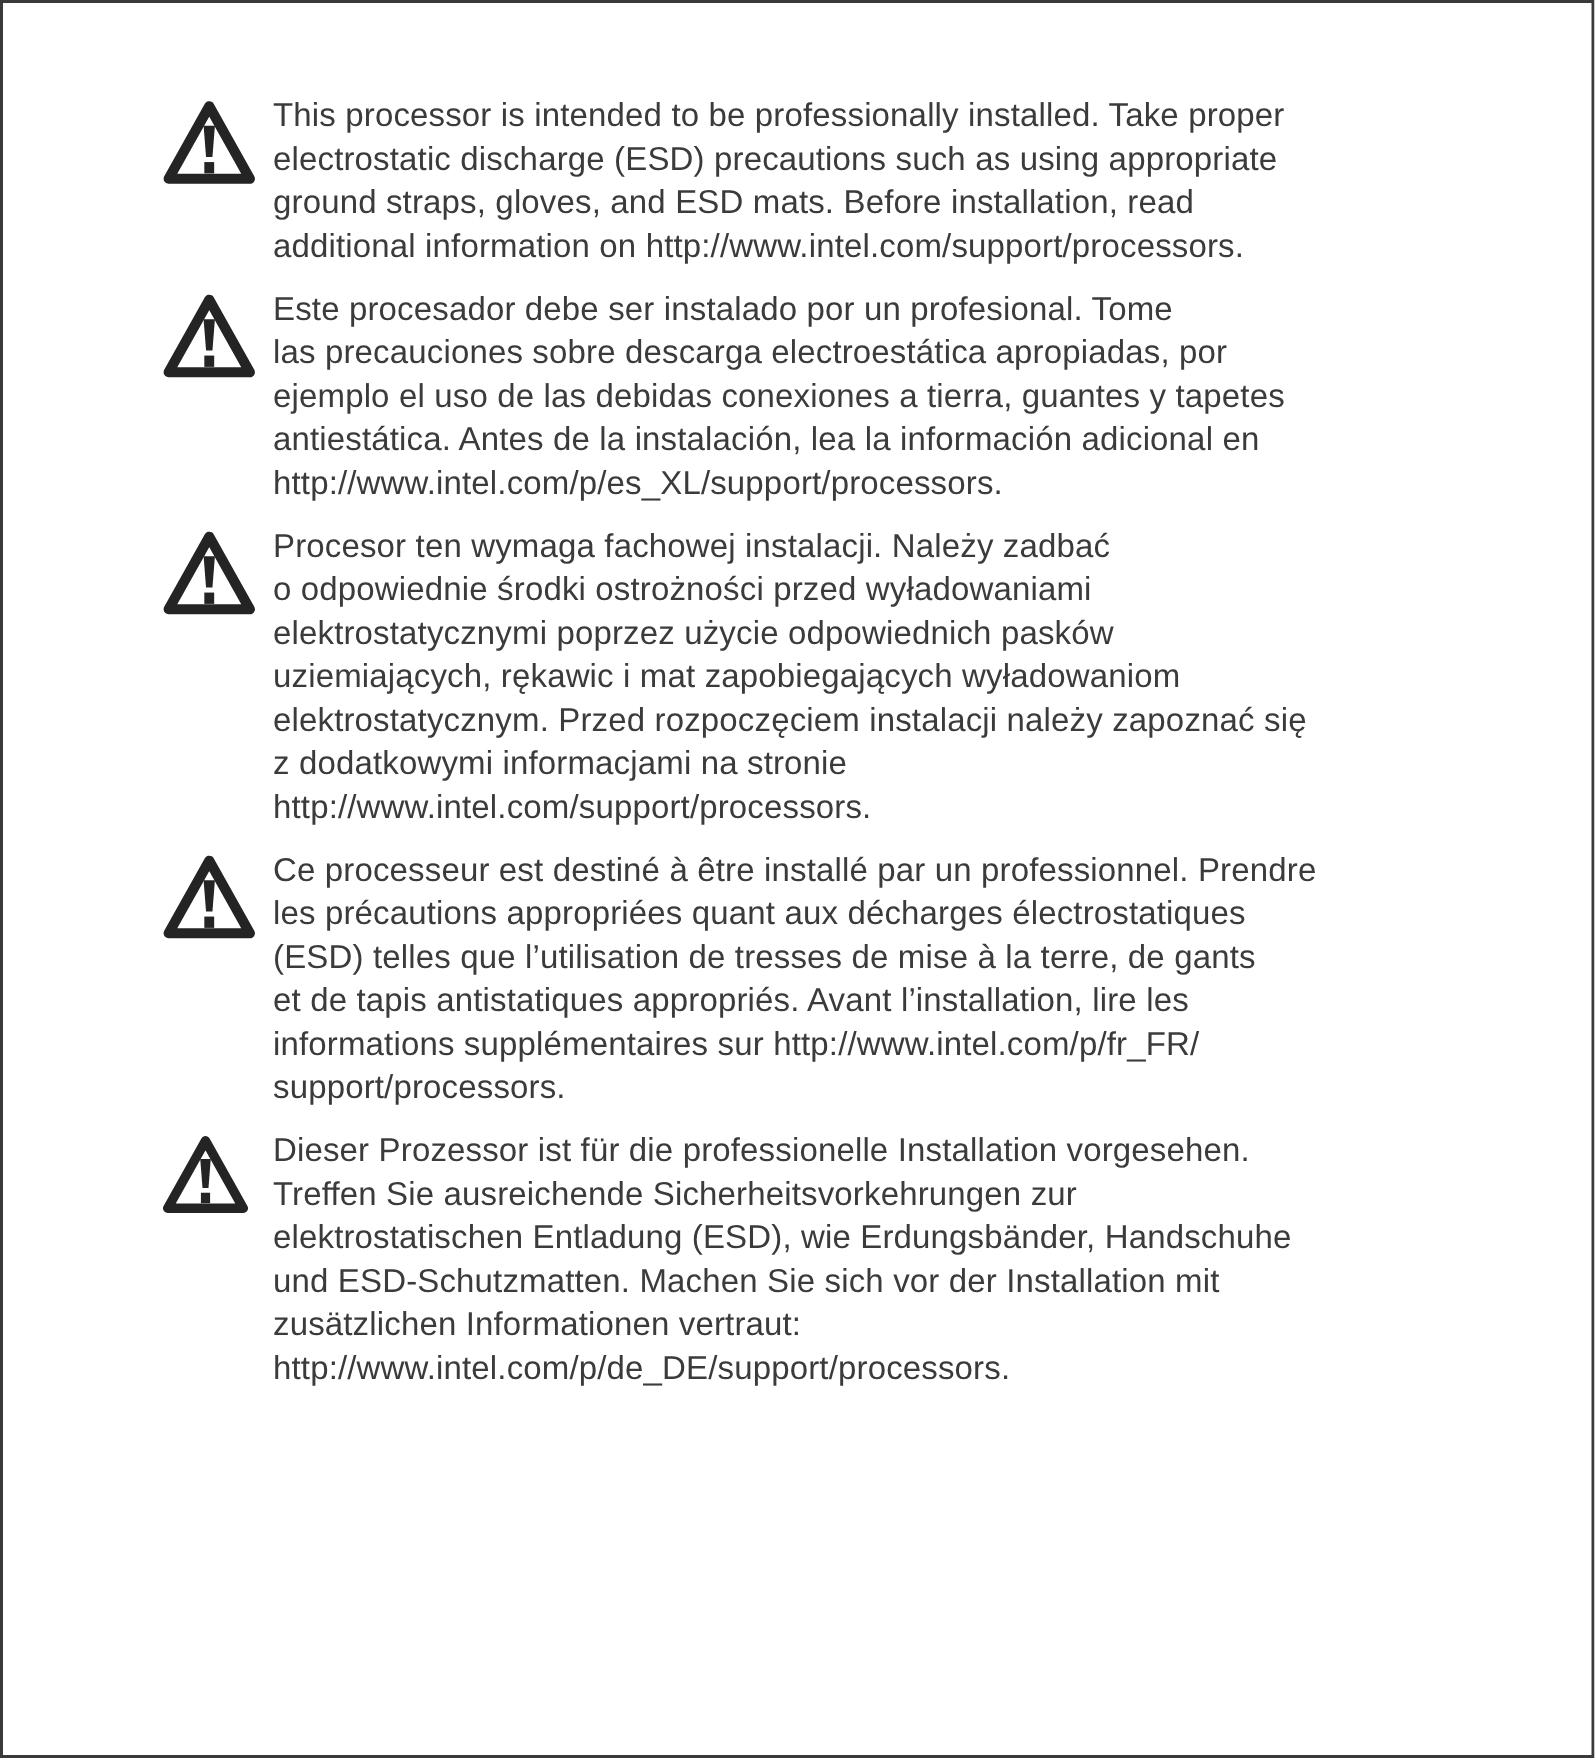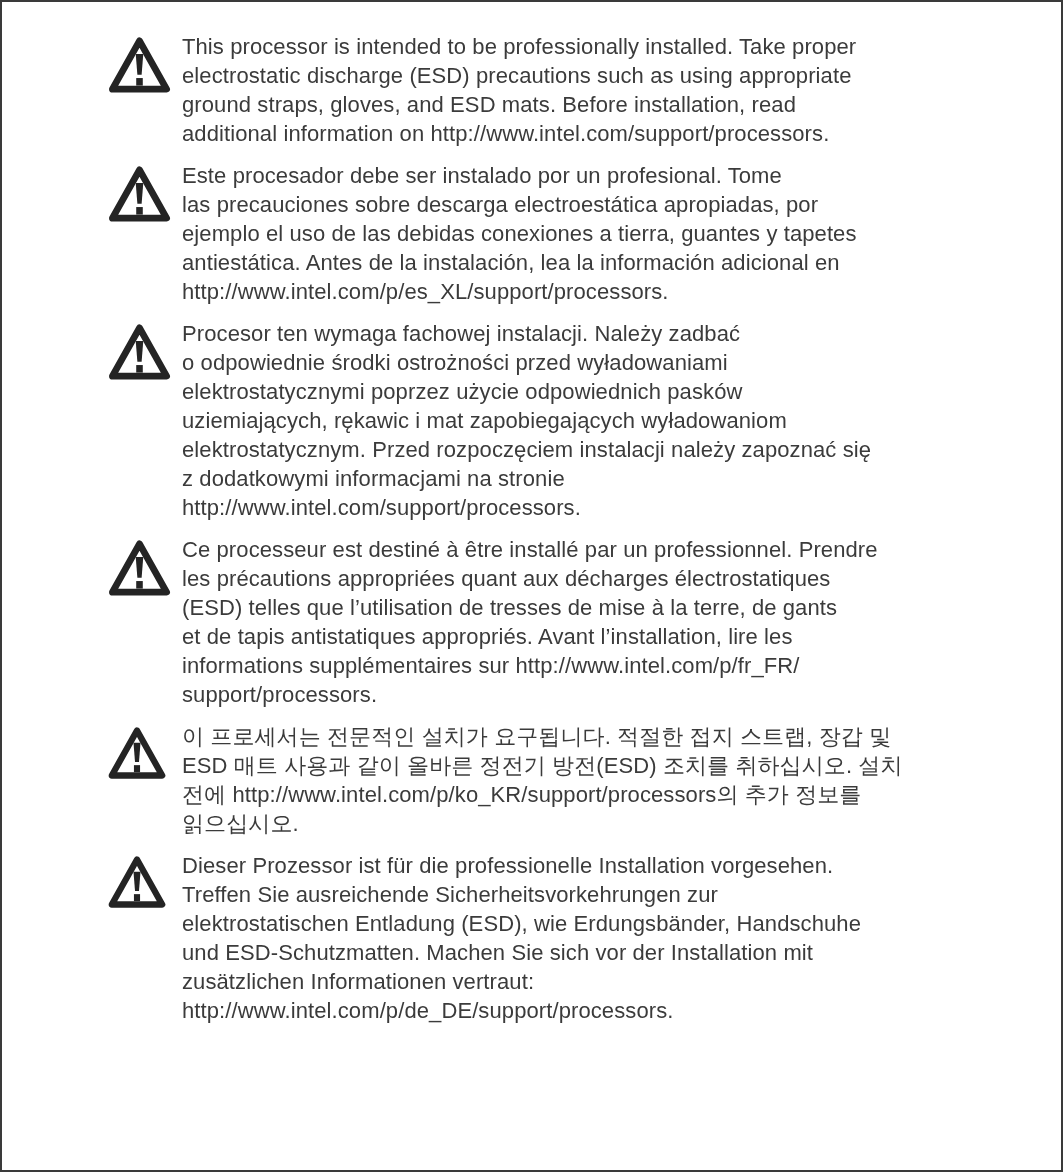--- a/index.html
+++ b/index.html
@@ -7,21 +7,21 @@
   .page {
     width: 1063px;
     height: 1172px;
     background: #ffffff;
     border: 2px solid #3a3a3a;
     position: relative;
     overflow: hidden;
     font-family: "Liberation Sans", "DejaVu Sans", sans-serif;
   }
   .content {
-    padding: 30px 48px 0 106px;
+    padding: 60px 48px 0 106px;
     display: flex;
     flex-direction: column;
   }
   .warning-row {
     display: flex;
     align-items: flex-start;
     margin-bottom: 13px;
   }
   .icon-wrap {
     flex: 0 0 auto;
@@ -102,33 +102,20 @@
         </svg>
       </span>
       <p class="warning-text">Ce processeur est destiné à être installé par un professionnel. Prendre
 les précautions appropriées quant aux décharges électrostatiques
 (ESD) telles que l’utilisation de tresses de mise à la terre, de gants
 et de tapis antistatiques appropriés. Avant l’installation, lire les
 informations supplémentaires sur http://www.intel.com/p/fr_FR/
 support/processors.</p>
     </div>
 
-    <div class="warning-row">
-      <span class="icon-wrap">
-        <svg viewBox="0 0 64 60" width="58" height="54" aria-hidden="true">
-          <path d="M32 5 L60 55 L4 55 Z" fill="none" stroke="currentColor" stroke-width="7" stroke-linejoin="round"></path>
-          <path d="M28.1 18.5 L35.9 18.5 L34.2 40 L29.8 40 Z" fill="currentColor"></path>
-          <rect x="28.6" y="43.5" width="6.8" height="7.8" fill="currentColor"></rect>
-        </svg>
-      </span>
-      <p class="warning-text">이 프로세서는 전문적인 설치가 요구됩니다. 적절한 접지 스트랩, 장갑 및
-ESD 매트 사용과 같이 올바른 정전기 방전(ESD) 조치를 취하십시오. 설치
-전에 http://www.intel.com/p/ko_KR/support/processors의 추가 정보를
-읽으십시오.</p>
-    </div>
 
     <div class="warning-row">
       <span class="icon-wrap">
         <svg viewBox="0 0 64 60" width="58" height="54" aria-hidden="true">
           <path d="M32 5 L60 55 L4 55 Z" fill="none" stroke="currentColor" stroke-width="7" stroke-linejoin="round"></path>
           <path d="M28.1 18.5 L35.9 18.5 L34.2 40 L29.8 40 Z" fill="currentColor"></path>
           <rect x="28.6" y="43.5" width="6.8" height="7.8" fill="currentColor"></rect>
         </svg>
       </span>
       <p class="warning-text">Dieser Prozessor ist für die professionelle Installation vorgesehen.

